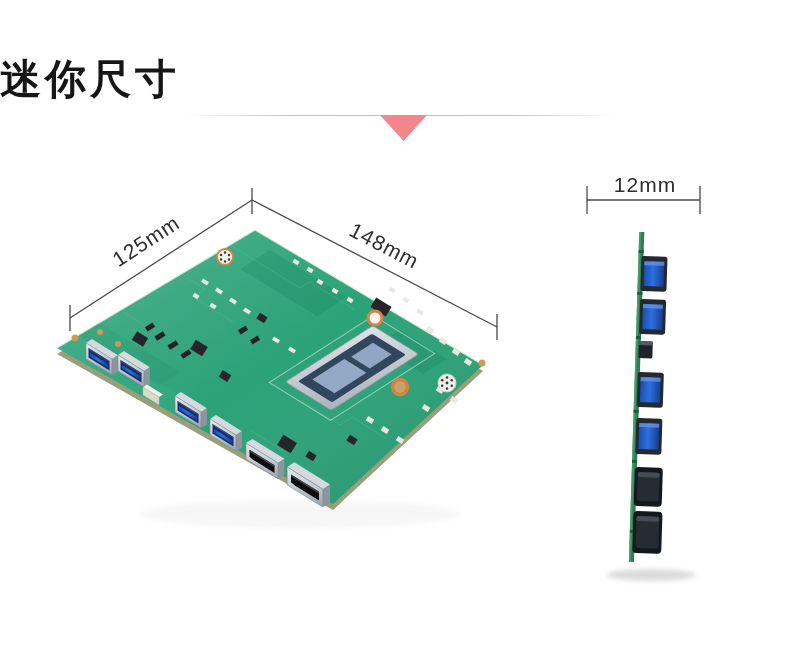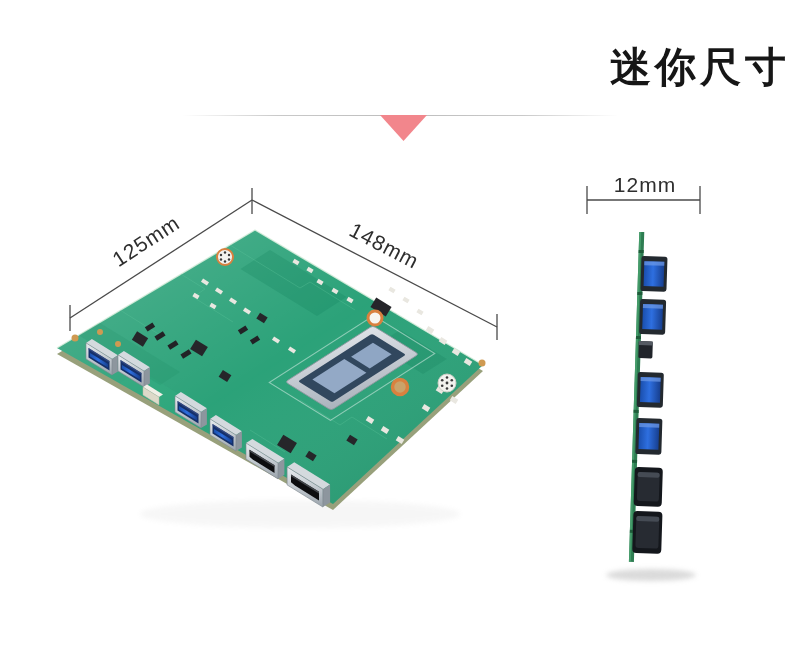--- a/index.html
+++ b/index.html
@@ -1,18 +1,18 @@
 <!DOCTYPE html>
 <html><head>
 <meta charset="utf-8">
 <style>
   html,body{margin:0;padding:0;background:#fff;}
   #page{position:relative;width:790px;height:648px;background:#ffffff;overflow:hidden;
         font-family:"Liberation Sans","DejaVu Sans",sans-serif;}
-  #page-title{position:absolute;top:40px;left:0;width:790px;margin:0;text-align:right;
+  #page-title{position:absolute;top:52px;left:0;width:790px;margin:0;text-align:left;
         font-size:41px;font-weight:900;letter-spacing:4px;color:#161616;}
   #divider{position:absolute;top:115px;left:182px;width:436px;height:1px;
         background:linear-gradient(to right,rgba(201,201,201,0),#c9c9c9 22%,#bdbdbd 50%,#c9c9c9 78%,rgba(201,201,201,0));}
   #tri{position:absolute;top:115px;left:380px;}
   #art{position:absolute;top:0;left:0;}
   .dimtxt{font-size:21px;fill:#2e2e2e;letter-spacing:1px;}
   .dimln{stroke:#4a4a4a;stroke-width:1.3;fill:none;}
 </style>
 </head>
 <body>

